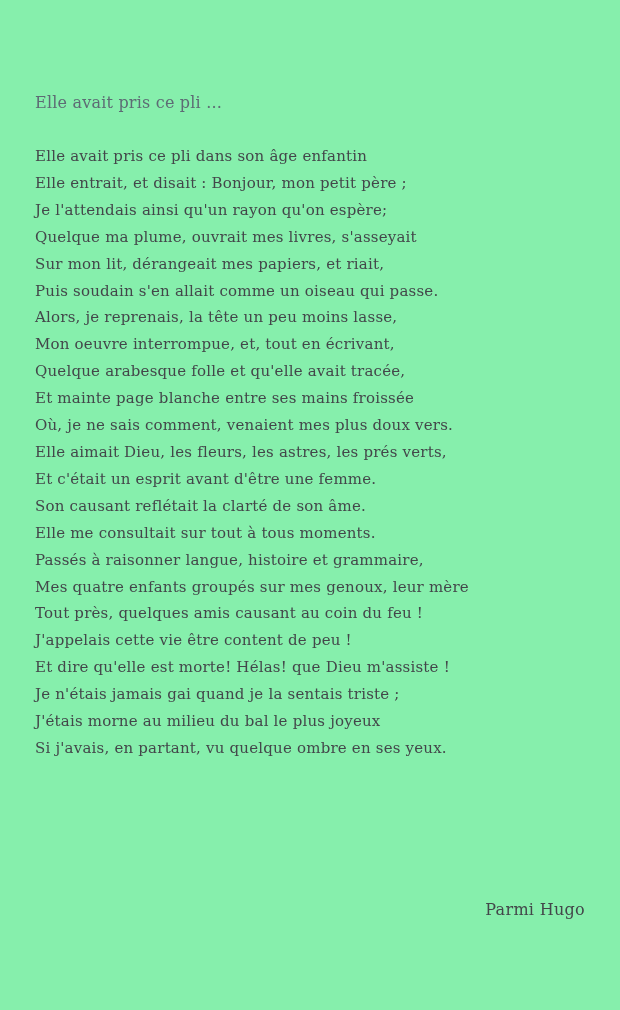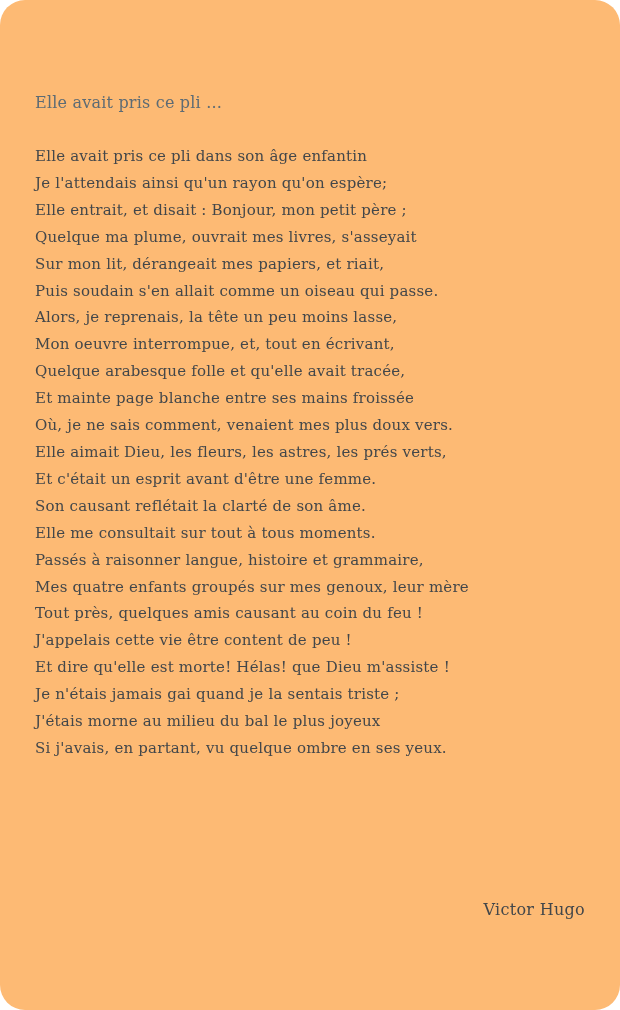--- a/index.html
+++ b/index.html
@@ -4,24 +4,23 @@
 <style>
   html, body {
     margin: 0;
     padding: 0;
     background: #ffffff;
   }
   .page {
     position: relative;
     width: 620px;
     height: 1010px;
-    background: #fdba74;
+    background: #86efac;
     font-family: "DejaVu Serif", "Liberation Serif", serif;
     overflow: hidden;
-    border-radius: 25px;
   }
   .title {
     position: absolute;
     left: 35px;
     top: 92px;
     font-size: 16px;
     line-height: 22px;
     color: #5d6b74;
     letter-spacing: 0.2px;
     white-space: nowrap;
@@ -49,22 +48,22 @@
   }
 </style>
 </head>
 <body>
 
 <div class="page">
   <div class="title">Elle avait pris ce pli ...</div>
 
   <div class="poem">
     <div class="line">Elle avait pris ce pli dans son âge enfantin</div>
+    <div class="line">Elle entrait, et disait : Bonjour, mon petit père ;</div>
     <div class="line">Je l'attendais ainsi qu'un rayon qu'on espère;</div>
-    <div class="line">Elle entrait, et disait : Bonjour, mon petit père ;</div>
     <div class="line">Quelque ma plume, ouvrait mes livres, s'asseyait</div>
     <div class="line">Sur mon lit, dérangeait mes papiers, et riait,</div>
     <div class="line">Puis soudain s'en allait comme un oiseau qui passe.</div>
     <div class="line">Alors, je reprenais, la tête un peu moins lasse,</div>
     <div class="line">Mon oeuvre interrompue, et, tout en écrivant,</div>
     <div class="line">Quelque arabesque folle et qu'elle avait tracée,</div>
     <div class="line">Et mainte page blanche entre ses mains froissée</div>
     <div class="line">Où, je ne sais comment, venaient mes plus doux vers.</div>
     <div class="line">Elle aimait Dieu, les fleurs, les astres, les prés verts,</div>
     <div class="line">Et c'était un esprit avant d'être une femme.</div>
@@ -73,14 +72,14 @@
     <div class="line">Passés à raisonner langue, histoire et grammaire,</div>
     <div class="line">Mes quatre enfants groupés sur mes genoux, leur mère</div>
     <div class="line">Tout près, quelques amis causant au coin du feu !</div>
     <div class="line">J'appelais cette vie être content de peu !</div>
     <div class="line">Et dire qu'elle est morte! Hélas! que Dieu m'assiste !</div>
     <div class="line">Je n'étais jamais gai quand je la sentais triste ;</div>
     <div class="line">J'étais morne au milieu du bal le plus joyeux</div>
     <div class="line">Si j'avais, en partant, vu quelque ombre en ses yeux.</div>
   </div>
 
-  <div class="author">Victor Hugo</div>
+  <div class="author">Parmi Hugo</div>
 </div>
 
 </body></html>

